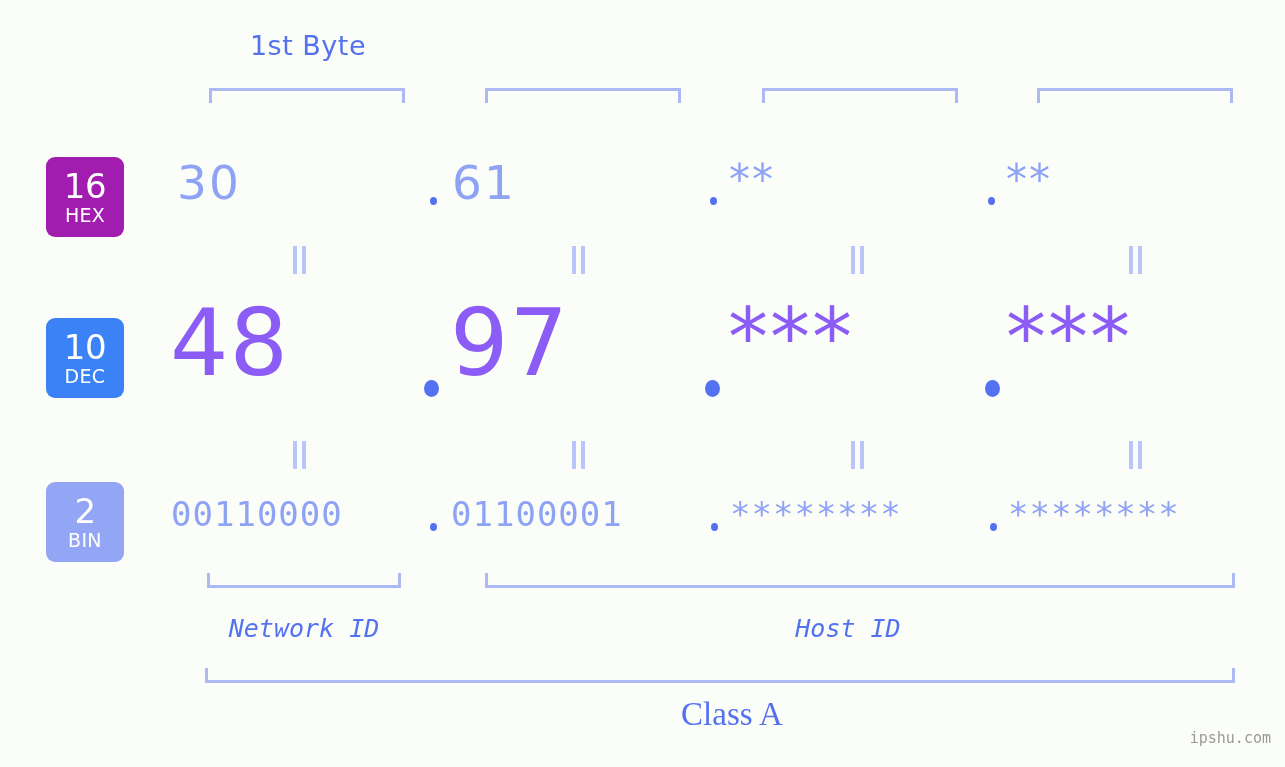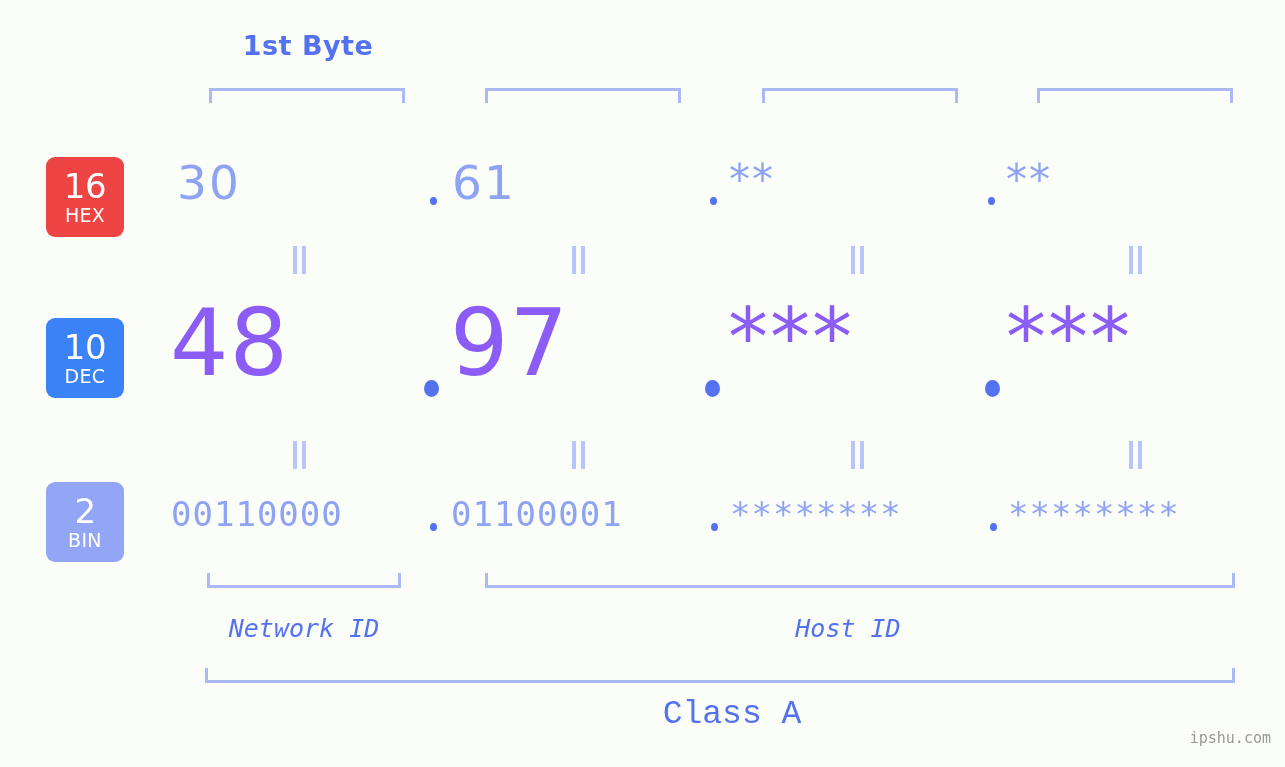--- a/index.html
+++ b/index.html
@@ -20,21 +20,21 @@
   }
 
   
   .byte-label {
     position: absolute;
     top: 30px;
     width: 260px;
     text-align: center;
     font-family: "DejaVu Sans", sans-serif;
     font-size: 27px;
-    font-weight: 700;
+    font-weight: 400;
     color: #5472f0;
     letter-spacing: 0.5px;
     white-space: nowrap;
   }
 
   
   .bracket-down {
     position: absolute;
     border-top: 3px solid #adb9f7;
     border-left: 3px solid #adb9f7;
@@ -69,21 +69,21 @@
     font-size: 34px;
     font-weight: 400;
     letter-spacing: -0.5px;
   }
   .badge .nm {
     font-size: 19px;
     font-weight: 400;
     margin-top: 3px;
     letter-spacing: 0.3px;
   }
-  .badge-hex { background: #ef4444; top: 157px; }
+  .badge-hex { background: #a21caf; top: 157px; }
   .badge-dec { background: #3b82f6; top: 318px; }
   .badge-bin { background: #93a6f5; top: 482px; }
 
   
   .cell {
     position: absolute;
     text-align: left;
     white-space: nowrap;
   }
 
@@ -151,21 +151,21 @@
     text-align: center;
     font-family: "DejaVu Sans Mono", monospace;
     font-size: 25px;
     color: #5472f0;
     white-space: nowrap;
     font-style: italic;
   }
   .class-label {
     position: absolute;
     text-align: center;
-    font-family: Liberation Mono, monospace;
+    font-family: Liberation Serif, serif;
     font-size: 33px;
     color: #5472f0;
     white-space: nowrap;
   }
 
   
   .watermark {
     position: absolute;
     right: 14px;
     bottom: 20px;

